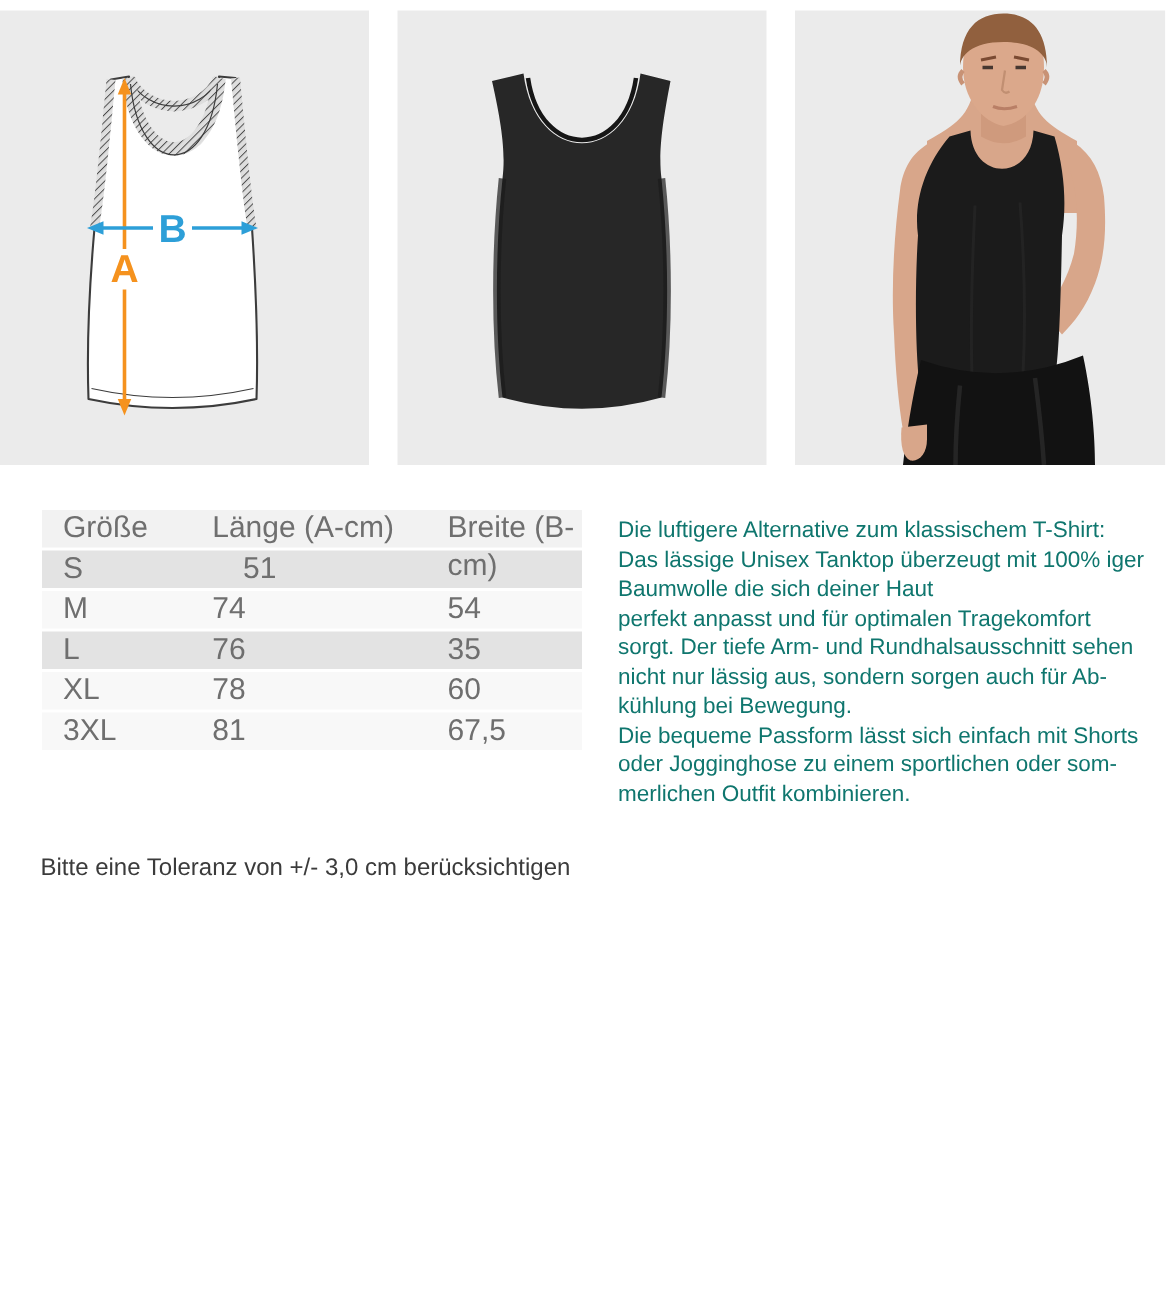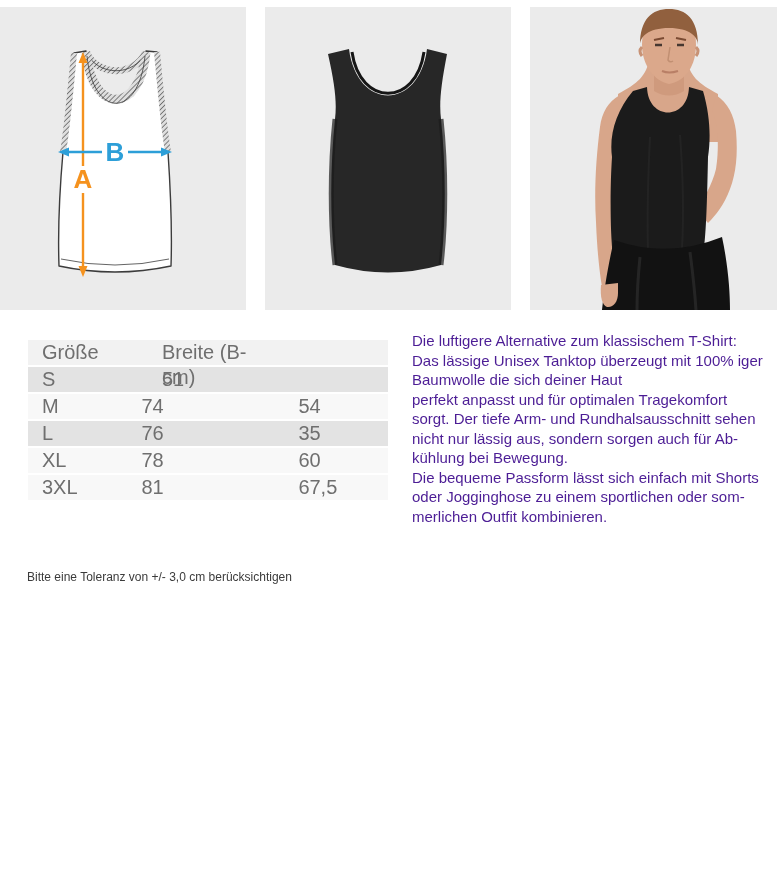--- a/index.html
+++ b/index.html
@@ -16,25 +16,25 @@
   .trow{display:flex;height:25px;line-height:25px;margin-bottom:2px;
         font-size:20px;color:#6f6f6f;}
   .trow.head{background:#f2f2f2;}
   .trow.odd{background:#e3e3e3;}
   .trow.even{background:#f8f8f8;}
   .c1{width:115px;padding-left:14px;box-sizing:border-box;}
   .c2{width:140px;}
   .c3{width:91px;margin-left:19px;}
 
   
-  #description{position:absolute;left:412px;top:331px;width:360px;
-               font-size:15px;line-height:19.5px;color:#4c1d95;white-space:pre;}
+  #description{position:absolute;left:412px;top:344px;width:360px;
+               font-size:15px;line-height:19.5px;color:#0f766e;white-space:pre;}
 
   
-  #tolerance{position:absolute;left:27px;top:570px;font-size:12px;color:#3b3b3b;}
+  #tolerance{position:absolute;left:27px;top:570px;font-size:16px;color:#3b3b3b;}
 </style>
 </head>
 <body>
 
 <div id="page">
 
   <div class="tile" id="tile-diagram">
     <svg viewBox="0 0 246 303">
       <defs>
         <pattern id="hatch" width="3.5" height="3.5" patternUnits="userSpaceOnUse" patternTransform="rotate(45)">
@@ -120,20 +120,21 @@
       <path d="M124,33 L134,31 M146,31 L156,33" stroke="#7a4a32" stroke-width="2" fill="none"></path>
       <path d="M125,38 L132,38 M147,38 L154,38" stroke="#463730" stroke-width="2.4" fill="none"></path>
       <path d="M140,40 L138,53 Q140,56 143,54" stroke="#c18f72" stroke-width="1.5" fill="none"></path>
       <path d="M132,64 Q139,67 148,64" stroke="#b97f66" stroke-width="2" fill="none"></path>
     </svg>
   </div>
 
   <div id="size-table">
     <div class="trow head">
       <div class="c1">Größe</div>
+      <div class="c2">Länge (A-cm)</div>
       <div class="c3">Breite (B-cm)</div>
     </div>
     <div class="trow odd">
       <div class="c1">S</div>
       <div class="c3">51</div>
     </div>
     <div class="trow even">
       <div class="c1">M</div>
       <div class="c2">74</div>
       <div class="c3">54</div>

